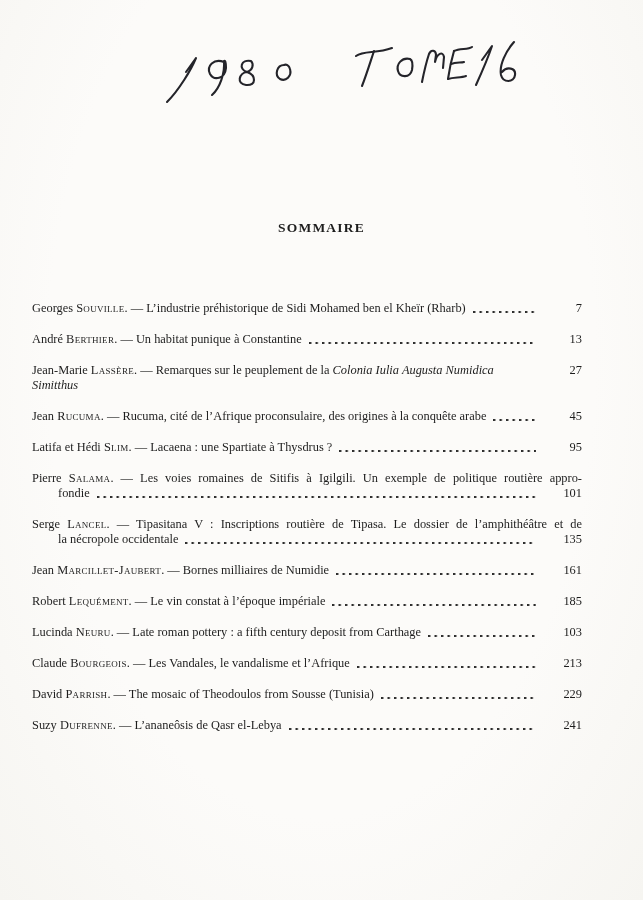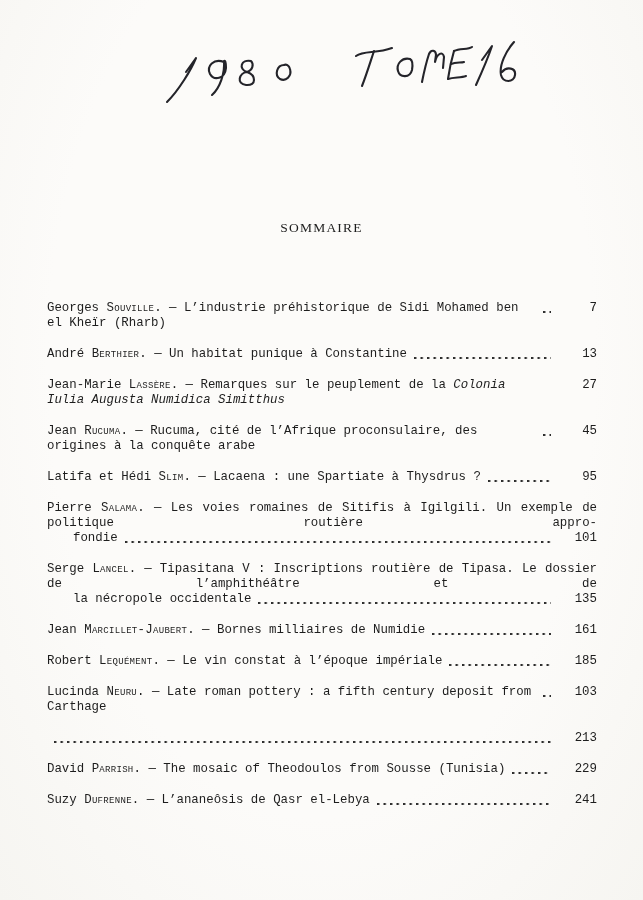--- a/index.html
+++ b/index.html
@@ -40,30 +40,29 @@
     stroke-linejoin: round;
   }
   
   .heading {
     position: absolute;
     top: 220px;
     left: 0;
     width: 100%;
     text-align: center;
     font-size: 13.5px;
-    font-weight: normal;
+    font-weight: bold;
     letter-spacing: 1.2px;
   }
   
   .toc {
     position: absolute;
-    left: 47px;
+    left: 32px;
     top: 301px;
     width: 550px;
-    font-family: Liberation Mono, monospace;
   }
   .toc-row {
     margin-bottom: 16px;
     font-size: 12.4px;
     line-height: 15px;
   }
   .toc-line {
     display: flex;
     align-items: baseline;
   }
@@ -225,20 +224,21 @@
       <div class="toc-row">
     <div class="toc-line line1">
       <span><span class="given">Lucinda</span> <span class="surname">Neuru</span><span class="sep">. — </span><span class="title">Late roman pottery : a fifth century deposit from Carthage</span><span class="title-italic"></span></span>
       <span class="dots"></span>
       <span class="page-num">103</span>
     </div>
 
   </div>
       <div class="toc-row">
     <div class="toc-line line1">
+      <span><span class="given">Claude</span> <span class="surname">Bourgeois</span><span class="sep">. — </span><span class="title">Les Vandales, le vandalisme et l’Afrique</span><span class="title-italic"></span></span>
       <span class="dots"></span>
       <span class="page-num">213</span>
     </div>
 
   </div>
       <div class="toc-row">
     <div class="toc-line line1">
       <span><span class="given">David</span> <span class="surname">Parrish</span><span class="sep">. — </span><span class="title">The mosaic of Theodoulos from Sousse (Tunisia)</span><span class="title-italic"></span></span>
       <span class="dots"></span>
       <span class="page-num">229</span>

